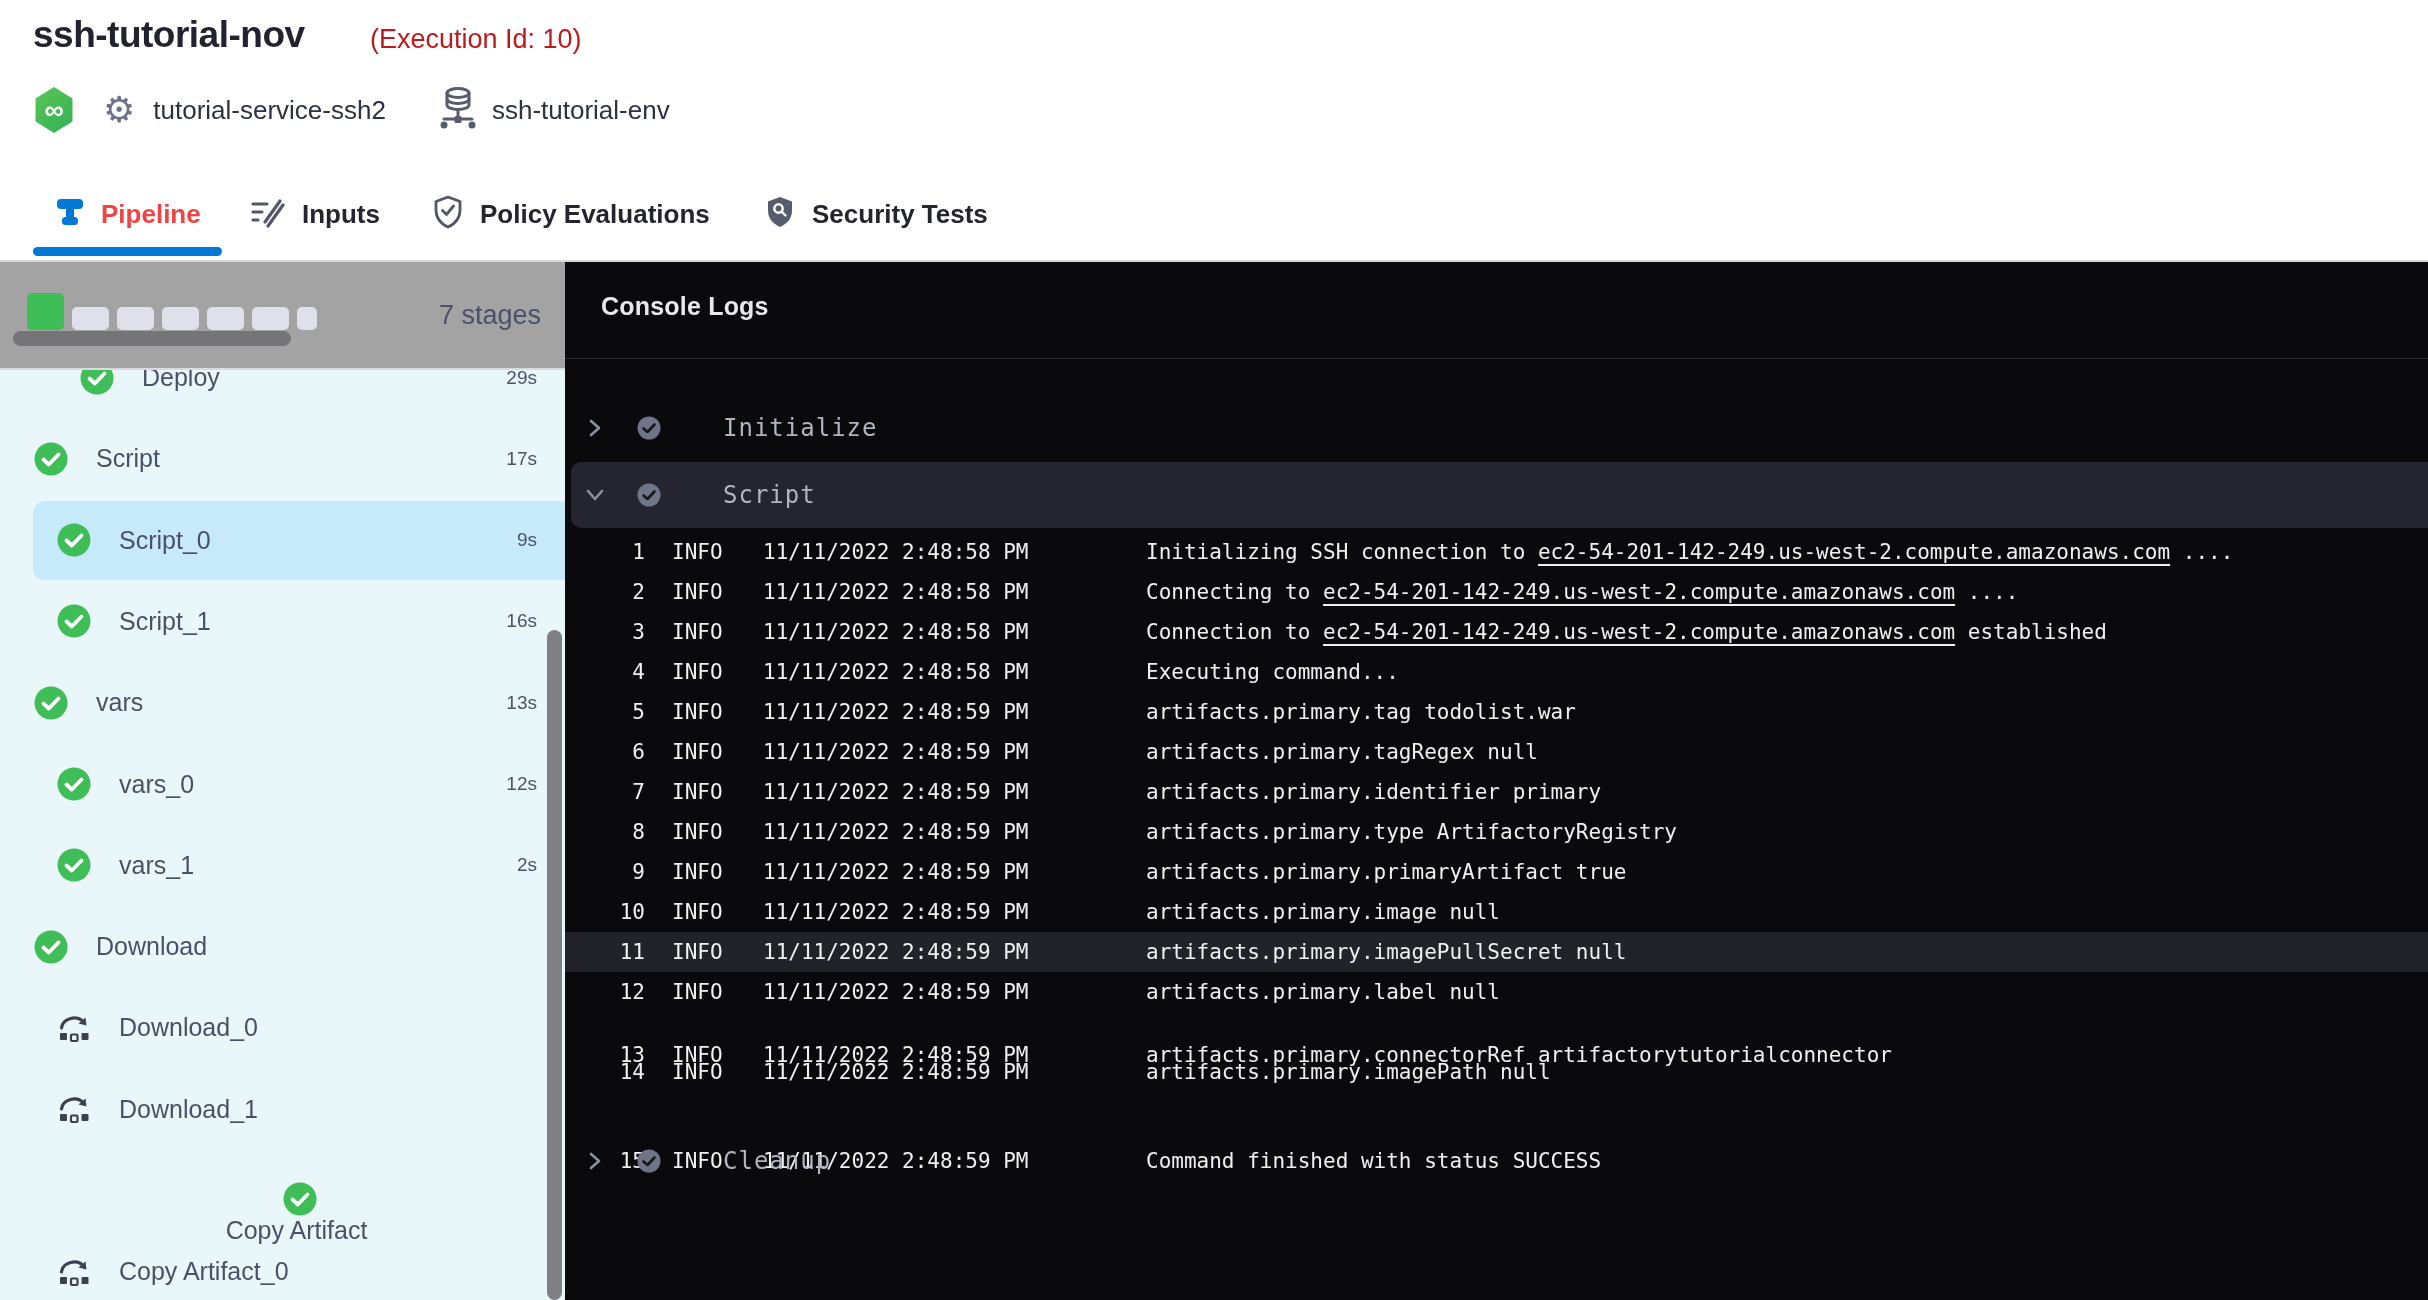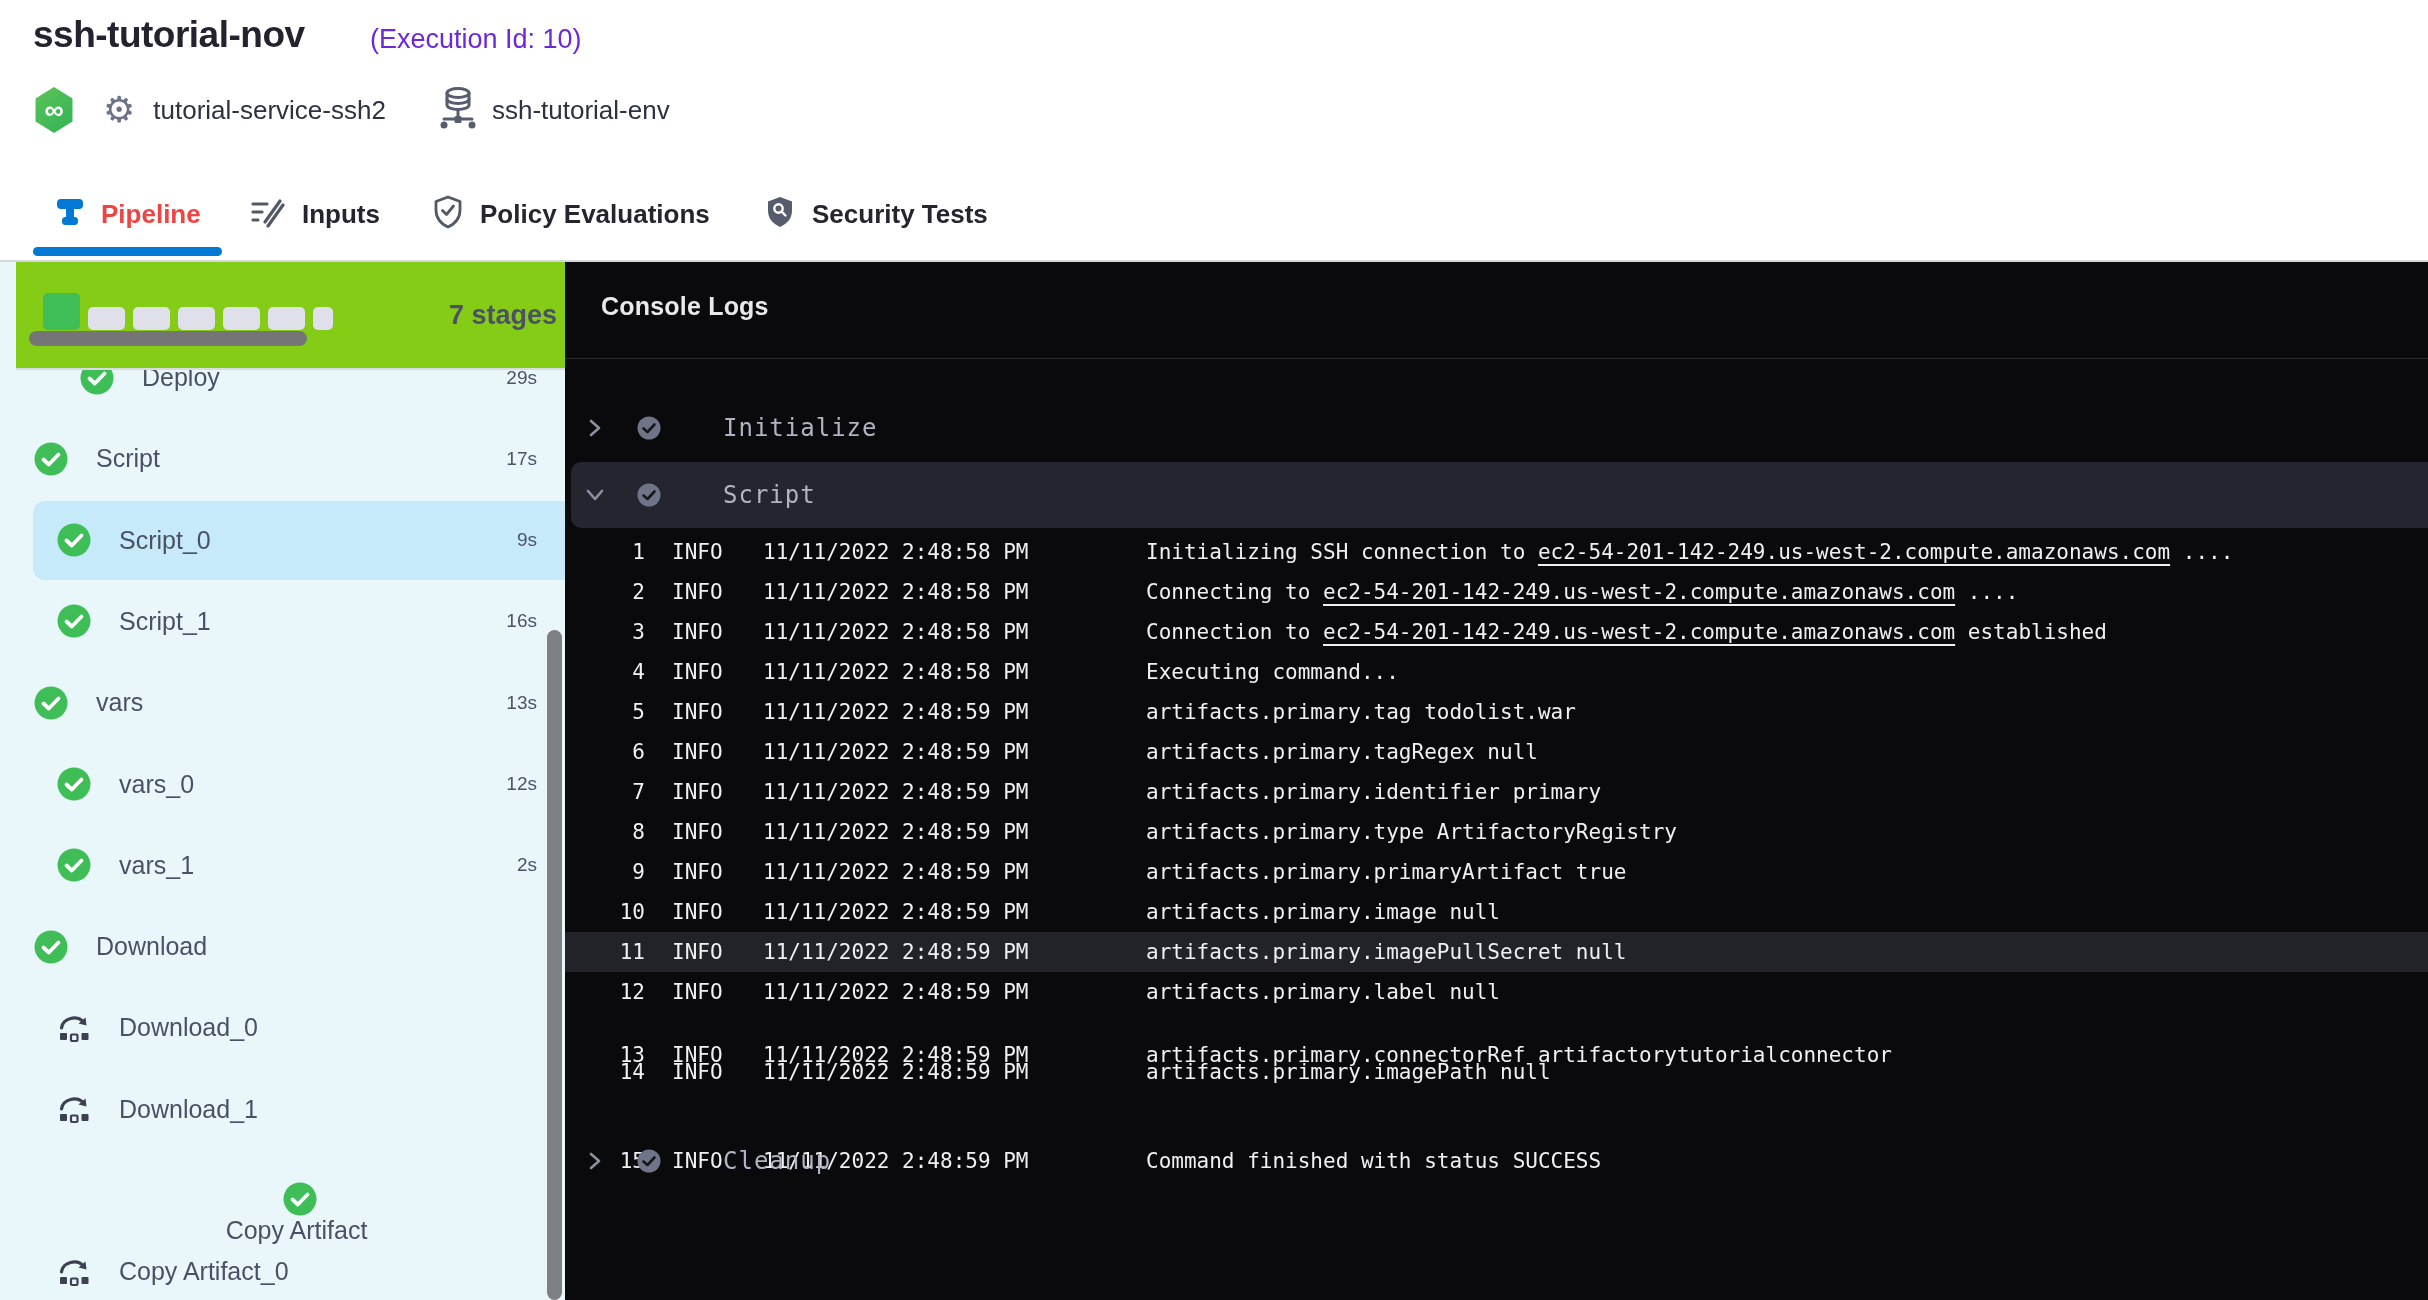--- a/index.html
+++ b/index.html
@@ -2,40 +2,40 @@
 <html><head>
 <meta charset="utf-8">
 <style>
   * { margin:0; padding:0; box-sizing:border-box; }
   html,body { width:2428px; height:1300px; overflow:hidden; background:#ffffff;
               font-family:"Liberation Sans", sans-serif; }
 
   
   #app-header { position:absolute; left:0; top:0; width:2428px; height:170px; background:#ffffff; }
   #page-title { position:absolute; left:33px; top:14px; font-size:37px; font-weight:700; color:#22232e; letter-spacing:-0.5px; }
-  #execution-id { position:absolute; left:370px; top:24px; font-size:27px; font-weight:400; color:#6d28d9; }
+  #execution-id { position:absolute; left:370px; top:24px; font-size:27px; font-weight:400; color:#b91c1c; }
   #service-env-row { position:absolute; left:33px; top:86px; height:48px; display:flex; align-items:center; }
   #cd-hex { width:42px; height:46px; background:linear-gradient(135deg,#5ec455,#2fb257);
             clip-path:polygon(50% 0%, 94% 25%, 94% 75%, 50% 100%, 6% 75%, 6% 25%);
             display:flex; align-items:center; justify-content:center; color:#fff; font-size:27px; font-weight:700; }
   #gear { margin-left:28px; font-size:36px; color:#6e7287; line-height:1; }
   #service-name { margin-left:18px; font-size:26px; color:#2d3140; }
   #env-icon { margin-left:52px; }
   #env-name { margin-left:14px; font-size:26px; color:#2d3140; }
 
   
   #tab-bar { position:absolute; left:0; top:170px; width:2428px; height:92px; background:#fff; border-bottom:2px solid #d5d7dd; }
   .tab { position:absolute; top:0; height:88px; display:flex; align-items:center; gap:16px; cursor:pointer; }
   .tab .tab-label { font-size:26px; font-weight:600; color:#24252f; }
   .tab.active .tab-label { color:#ef4444; font-weight:700; }
   #tab-underline { position:absolute; left:33px; top:77px; width:189px; height:9px; border-radius:5px; background:#0278d5; }
 
   
   #sidebar { position:absolute; left:0; top:262px; width:565px; height:1038px; background:#e9f7fb; }
-  #sidebar-top { position:absolute; left:16px; top:0; width:565px; height:108px; background:#84cc16; border-bottom:2px solid #d8dbe2;font-weight:bold; }
+  #sidebar-top { position:absolute; left:0; top:0; width:565px; height:108px; background:#a3a3a3; border-bottom:2px solid #d8dbe2; }
   #progress-row { position:absolute; left:27px; top:0; height:68px; display:flex; align-items:flex-end; gap:8px; }
   .seg { width:37px; height:23px; border-radius:5px; background:#dfe0ea; }
   .seg.done { height:37px; background:#3fbe58; }
   .seg.cut { width:20px; }
   #h-scrollbar { position:absolute; left:13px; top:69px; width:278px; height:15px; border-radius:8px; background:#757578; }
   #stages-count { position:absolute; right:24px; top:38px; font-size:27px; color:#4d5168; }
 
   #stage-list { position:absolute; left:0; top:108px; width:565px; height:930px; overflow:hidden; }
   .stage-row { position:absolute; left:0; width:565px; height:81px; display:flex; align-items:center; cursor:pointer; }
   .stage-row .row-hl { position:absolute; left:33px; right:0; top:1px; bottom:1px; border-radius:12px 0 0 12px; background:transparent; }

